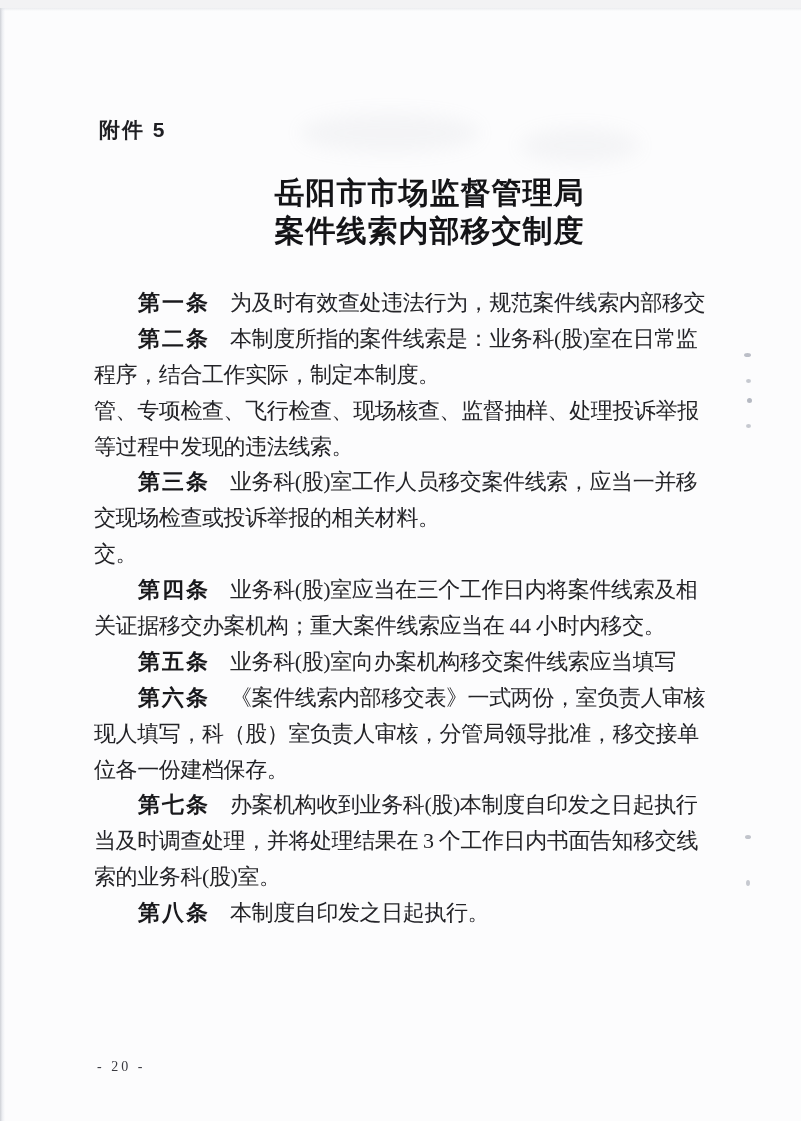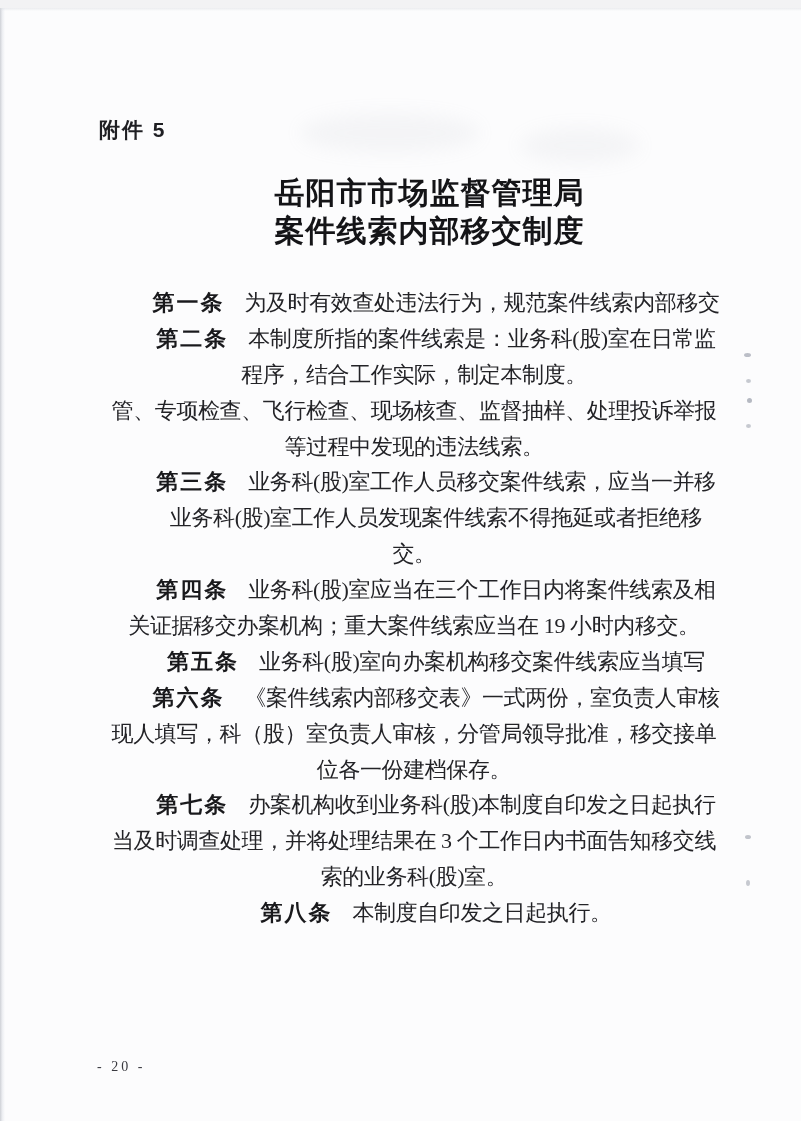--- a/index.html
+++ b/index.html
@@ -61,21 +61,20 @@
     top: 277px;
     width: 640px;
     font-size: 22px;
     letter-spacing: -0.4px;
     color: #232327;
   }
   .line {
     height: 35.9px;
     line-height: 35.9px;
     white-space: nowrap;
-    text-align: center;
   }
   .line.indent {
     padding-left: 44px;
   }
   .article-label {
     font-family: "Liberation Sans", "DejaVu Sans", sans-serif;
     font-weight: bold;
     letter-spacing: 2px;
     margin-right: 20px;
     color: #19191c;
@@ -121,24 +120,24 @@
     <div>案件线索内部移交制度</div>
   </div>
 
   <div class="doc-body">
       <div class="line indent"><span class="article-label">第一条</span><span>为及时有效查处违法行为，规范案件线索内部移交</span></div>
       <div class="line indent"><span class="article-label">第二条</span><span>本制度所指的案件线索是：业务科(股)室在日常监</span></div>
       <div class="line"><span>程序，结合工作实际，制定本制度。</span></div>
       <div class="line"><span>管、专项检查、飞行检查、现场核查、监督抽样、处理投诉举报</span></div>
       <div class="line"><span>等过程中发现的违法线索。</span></div>
       <div class="line indent"><span class="article-label">第三条</span><span>业务科(股)室工作人员移交案件线索，应当一并移</span></div>
-      <div class="line indent"><span>业务科(股)室工作人员发现案件线索不得拖延或者拒绝移</span></div>
+      <div class="line"><span>交现场检查或投诉举报的相关材料。</span></div>
       <div class="line"><span>交。</span></div>
       <div class="line indent"><span class="article-label">第四条</span><span>业务科(股)室应当在三个工作日内将案件线索及相</span></div>
-      <div class="line"><span>关证据移交办案机构；重大案件线索应当在 19 小时内移交。</span></div>
+      <div class="line"><span>关证据移交办案机构；重大案件线索应当在 44 小时内移交。</span></div>
       <div class="line indent"><span class="article-label">第五条</span><span>业务科(股)室向办案机构移交案件线索应当填写</span></div>
       <div class="line indent"><span class="article-label">第六条</span><span>《案件线索内部移交表》一式两份，室负责人审核</span></div>
       <div class="line"><span>现人填写，科（股）室负责人审核，分管局领导批准，移交接单</span></div>
       <div class="line"><span>位各一份建档保存。</span></div>
       <div class="line indent"><span class="article-label">第七条</span><span>办案机构收到业务科(股)本制度自印发之日起执行</span></div>
       <div class="line"><span>当及时调查处理，并将处理结果在 3 个工作日内书面告知移交线</span></div>
       <div class="line"><span>索的业务科(股)室。</span></div>
       <div class="line indent"><span class="article-label">第八条</span><span>本制度自印发之日起执行。</span></div>
     </div>
 

